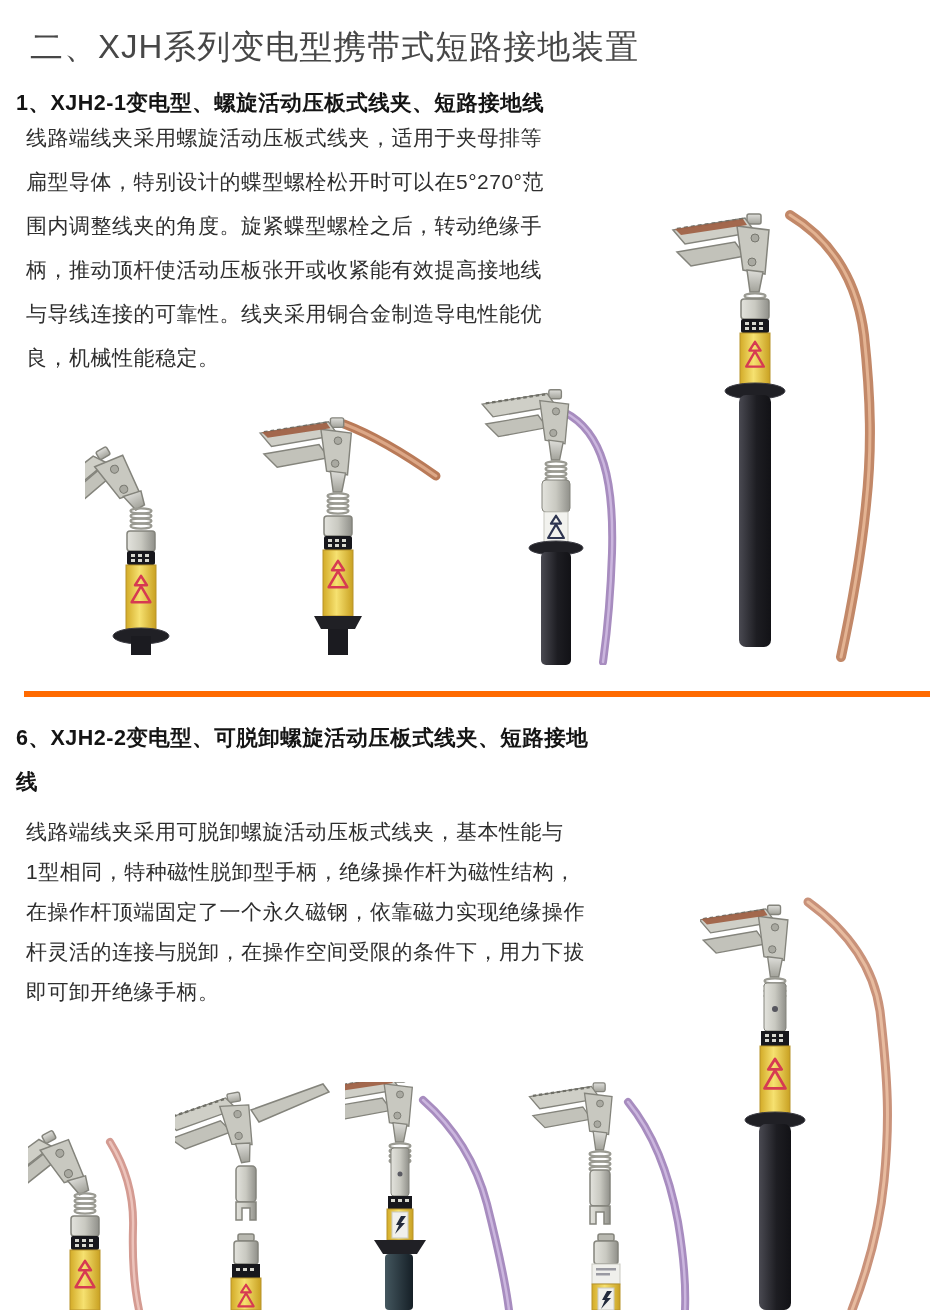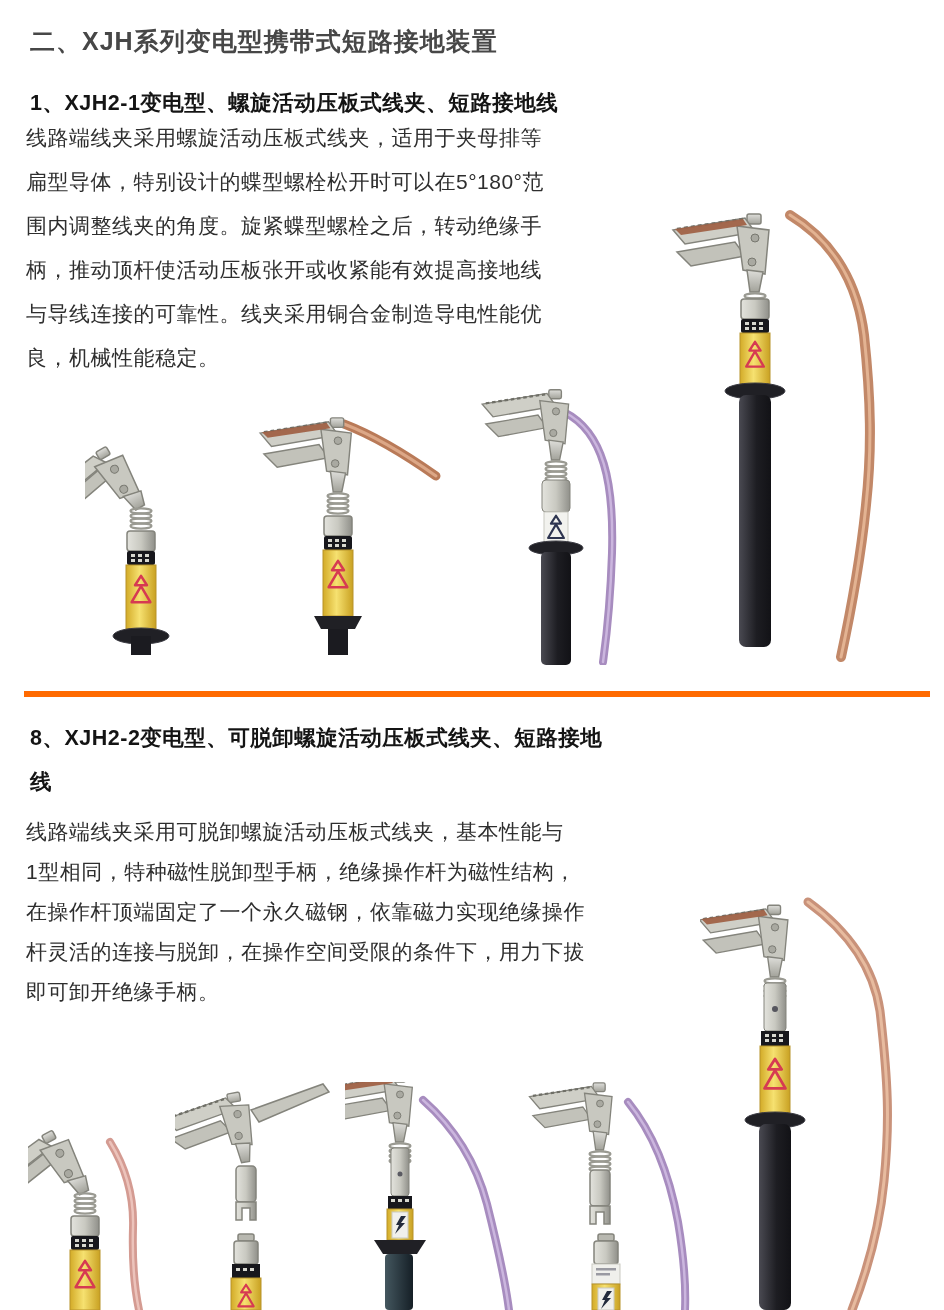--- a/index.html
+++ b/index.html
@@ -5,24 +5,24 @@
   html,body{margin:0;padding:0;}
   body{
     width:944px;height:1310px;position:relative;overflow:hidden;
     background:#ffffff;
     font-family:"Liberation Sans","DejaVu Sans",sans-serif;
     color:#2b2b2b;
   }
   .abs{position:absolute;}
   .page-title{
     left:30px;top:25px;width:880px;
-    font-size:25px;font-weight:bold;color:#474747;letter-spacing:1px;
+    font-size:33px;font-weight:normal;color:#474747;letter-spacing:1px;
   }
   .sec-heading{
-    left:30px;font-size:21.5px;font-weight:bold;color:#141414;
+    left:16px;font-size:21.5px;font-weight:bold;color:#141414;
     letter-spacing:0.5px;line-height:44px;white-space:pre-line;
   }
   .h1-pos{top:81px;width:640px;}
   .h2-pos{top:716px;width:640px;}
   .body-text{
     left:26px;font-size:21px;color:#2e2e2e;letter-spacing:0.5px;
     white-space:pre-line;
   }
   .p1-pos{top:116px;width:640px;line-height:44px;}
   .p2-pos{top:812px;width:660px;line-height:40px;}
@@ -123,29 +123,29 @@
       <rect x="-12" y="7" width="24" height="23" rx="3" fill="url(#gradMetalH)" stroke="#84847c" stroke-width="1.5"></rect>
     </g>
   </defs>
 </svg>
 
 <div class="abs page-title">二、XJH系列变电型携带式短路接地装置</div>
 
 <div class="abs sec-heading h1-pos">1、XJH2-1变电型、螺旋活动压板式线夹、短路接地线</div>
 
 <div class="abs body-text p1-pos">线路端线夹采用螺旋活动压板式线夹，适用于夹母排等
-扁型导体，特别设计的蝶型螺栓松开时可以在5°180°范
+扁型导体，特别设计的蝶型螺栓松开时可以在5°270°范
 围内调整线夹的角度。旋紧蝶型螺栓之后，转动绝缘手
 柄，推动顶杆使活动压板张开或收紧能有效提高接地线
 与导线连接的可靠性。线夹采用铜合金制造导电性能优
 良，机械性能稳定。</div>
 
 <div class="abs divider"></div>
 
-<div class="abs sec-heading h2-pos">8、XJH2-2变电型、可脱卸螺旋活动压板式线夹、短路接地
+<div class="abs sec-heading h2-pos">6、XJH2-2变电型、可脱卸螺旋活动压板式线夹、短路接地
 线</div>
 
 <div class="abs body-text p2-pos">线路端线夹采用可脱卸螺旋活动压板式线夹，基本性能与
 1型相同，特种磁性脱卸型手柄，绝缘操作杆为磁性结构，
 在操作杆顶端固定了一个永久磁钢，依靠磁力实现绝缘操作
 杆灵活的连接与脱卸，在操作空间受限的条件下，用力下拔
 即可卸开绝缘手柄。</div>
 
 <div class="abs img-box" style="left:85px;top:393px;width:105px;height:262px;" aria-label="clamp-head-side-photo">
   <svg viewBox="0 0 105 262">

